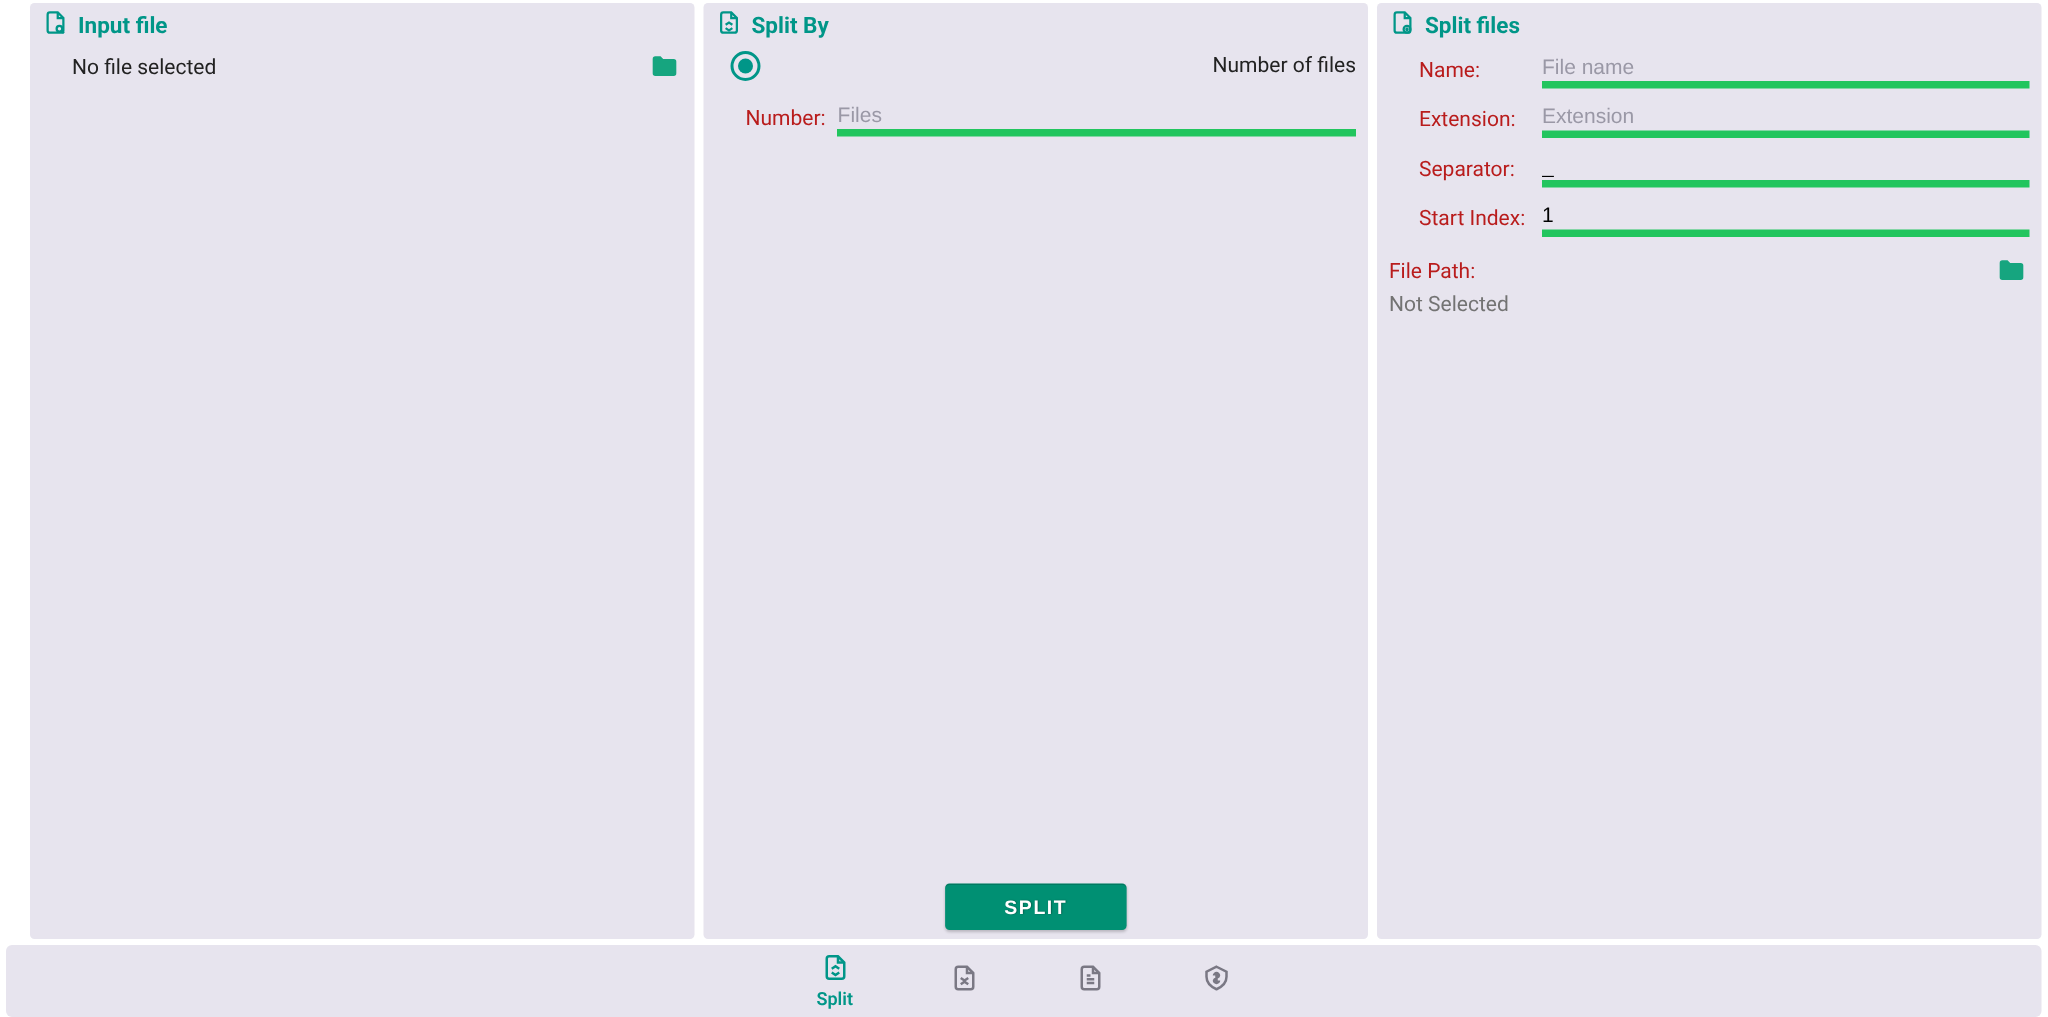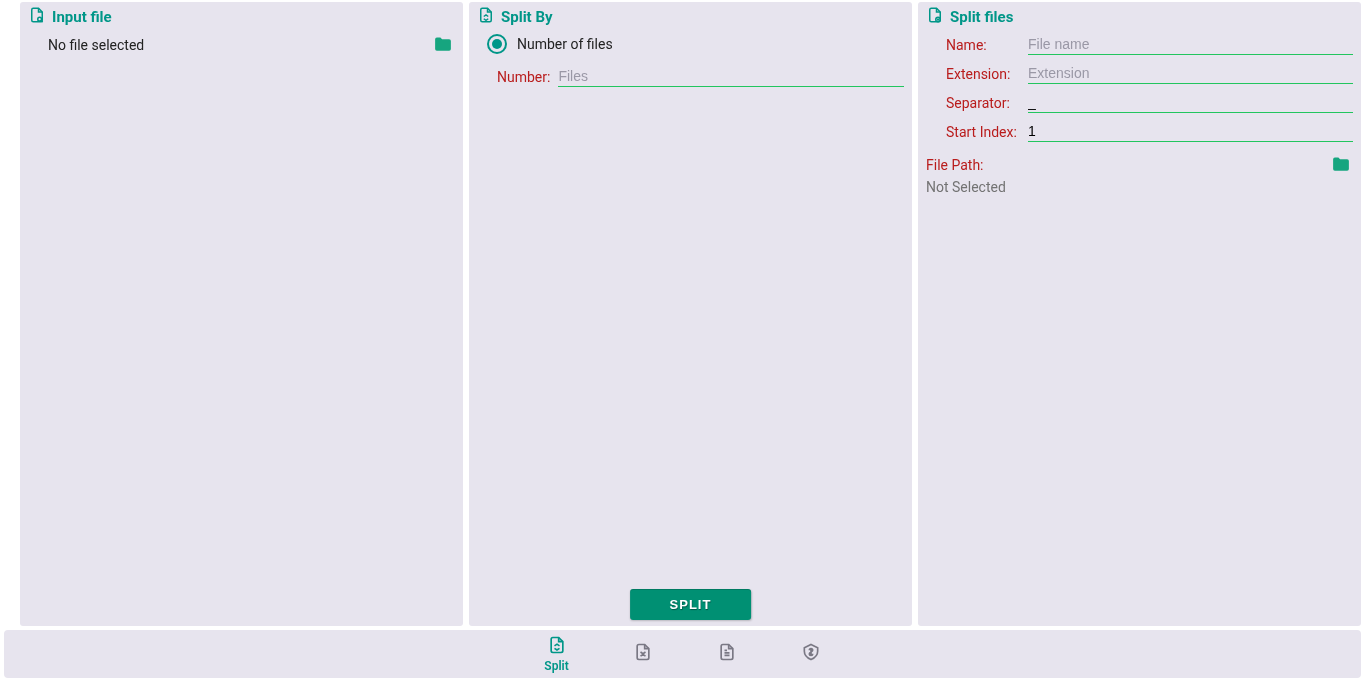--- a/index.html
+++ b/index.html
@@ -60,36 +60,37 @@
   flex: 1;
 }
 .folder-btn {
   cursor: pointer;
   display: inline-flex;
   align-items: center;
 }
 .underline-input {
   flex: 1;
   border: none;
-  border-bottom: 1px solid #22c55e;
+  border-bottom: 5px solid #22c55e;
   background: transparent;
   font-size: 14px;
   padding: 2px 0;
   outline: none;
 }
 .underline-input::placeholder { color: #9a98a6; }
 .radio-group {
   padding-left: 10px;
 }
 .radio-row {
   display: flex;
   align-items: center;
   gap: 10px;
   margin-bottom: 8px;
   cursor: pointer;
+  justify-content: space-between;
 }
 .radio-outer {
   width: 20px; height: 20px;
   border: 2px solid #009688;
   border-radius: 50%;
   display: flex; align-items: center; justify-content: center;
 }
 .radio-outer.unselected { border-color: #6b6b76; }
 .radio-inner {
   width: 10px; height: 10px;

